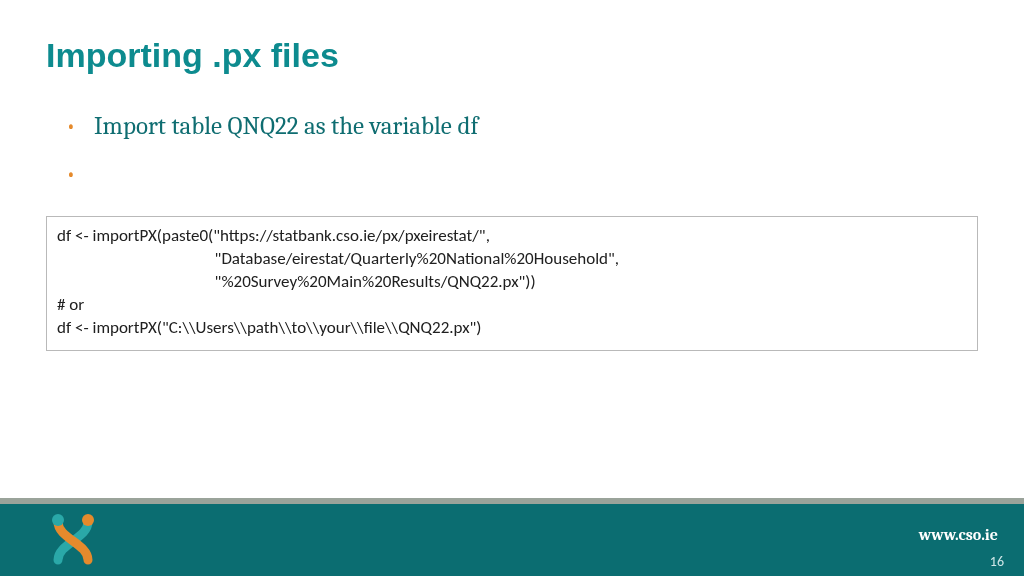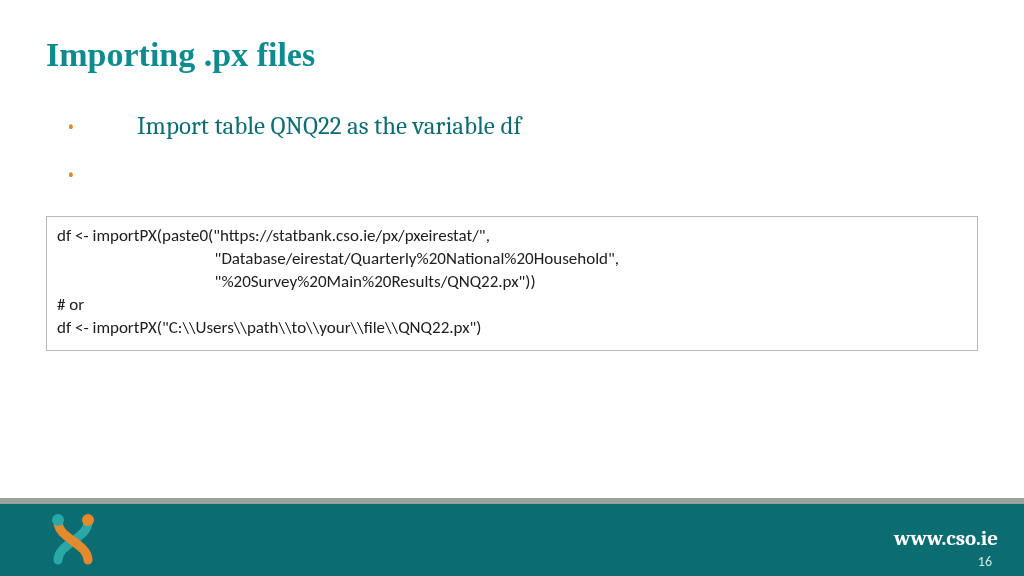--- a/index.html
+++ b/index.html
@@ -1,28 +1,28 @@
 <!DOCTYPE html>
 <html><head>
 <meta charset="utf-8">
 <style>
   * { margin: 0; padding: 0; box-sizing: border-box; }
   html, body { width: 1024px; height: 576px; font-family: Cambria, Georgia, serif; background: #fff; overflow: hidden; }
   .slide { position: relative; width: 1024px; height: 576px; background: #fff; }
-  .title { position: absolute; left: 46px; top: 36px; font-size: 34px; font-weight: bold; color: #0d8b8f; font-family: Liberation Serif, serif; }
+  .title { position: absolute; left: 46px; top: 36px; font-size: 34px; font-weight: bold; color: #0d8b8f; font-family: Liberation Sans, sans-serif; }
   .bullets { position: absolute; left: 66px; top: 110px; width: 880px; }
   .bullet { display: flex; align-items: flex-start; margin-bottom: 16px; }
   .bullet .dot { color: #e58a2c; font-size: 22px; line-height: 32px; width: 28px; flex: 0 0 28px; }
-  .bullet .txt { color: #0f6d71; font-size: 25px; line-height: 32px; font-family: Cambria, Georgia, serif; margin-left: 43px; }
+  .bullet .txt { color: #0f6d71; font-size: 25px; line-height: 32px; font-family: Cambria, Georgia, serif; }
   .codebox { position: absolute; left: 46px; top: 216px; width: 932px; border: 1px solid #b9b9b9; padding: 8px 10px 10px 10px; font-family: Calibri, Arial, sans-serif; font-size: 17px; color: #202020; line-height: 1.35; white-space: pre; }
   .footer { position: absolute; left: 0; bottom: 0; width: 1024px; height: 78px; }
   .footer .stripe { position: absolute; left: 0; top: 0; width: 1024px; height: 6px; background: #9aa39a; }
   .footer .bar { position: absolute; left: 0; top: 6px; width: 1024px; height: 72px; background: #0b6d71; }
-  .footer .url { position: absolute; right: 26px; top: 22px; color: #fff; font-family: Cambria, Georgia, serif; font-weight: bold; font-size: 21px; }
-  .footer .pagenum { position: absolute; right: 32px; bottom: 6px; color: #cfe6e7; font-size: 14px; font-family: Calibri, Arial, sans-serif; }
+  .footer .url { position: absolute; right: 26px; top: 22px; color: #fff; font-family: Cambria, Georgia, serif; font-weight: bold; font-size: 16px; }
+  .footer .pagenum { position: absolute; right: 20px; bottom: 6px; color: #cfe6e7; font-size: 14px; font-family: Calibri, Arial, sans-serif; }
   .logo { position: absolute; left: 40px; top: 4px; width: 66px; height: 66px; }
   .logo svg { width: 66px; height: 66px; }
 </style>
 </head>
 <body>
 
 <div class="slide">
 
   <div class="title">Importing .px files</div>
 

